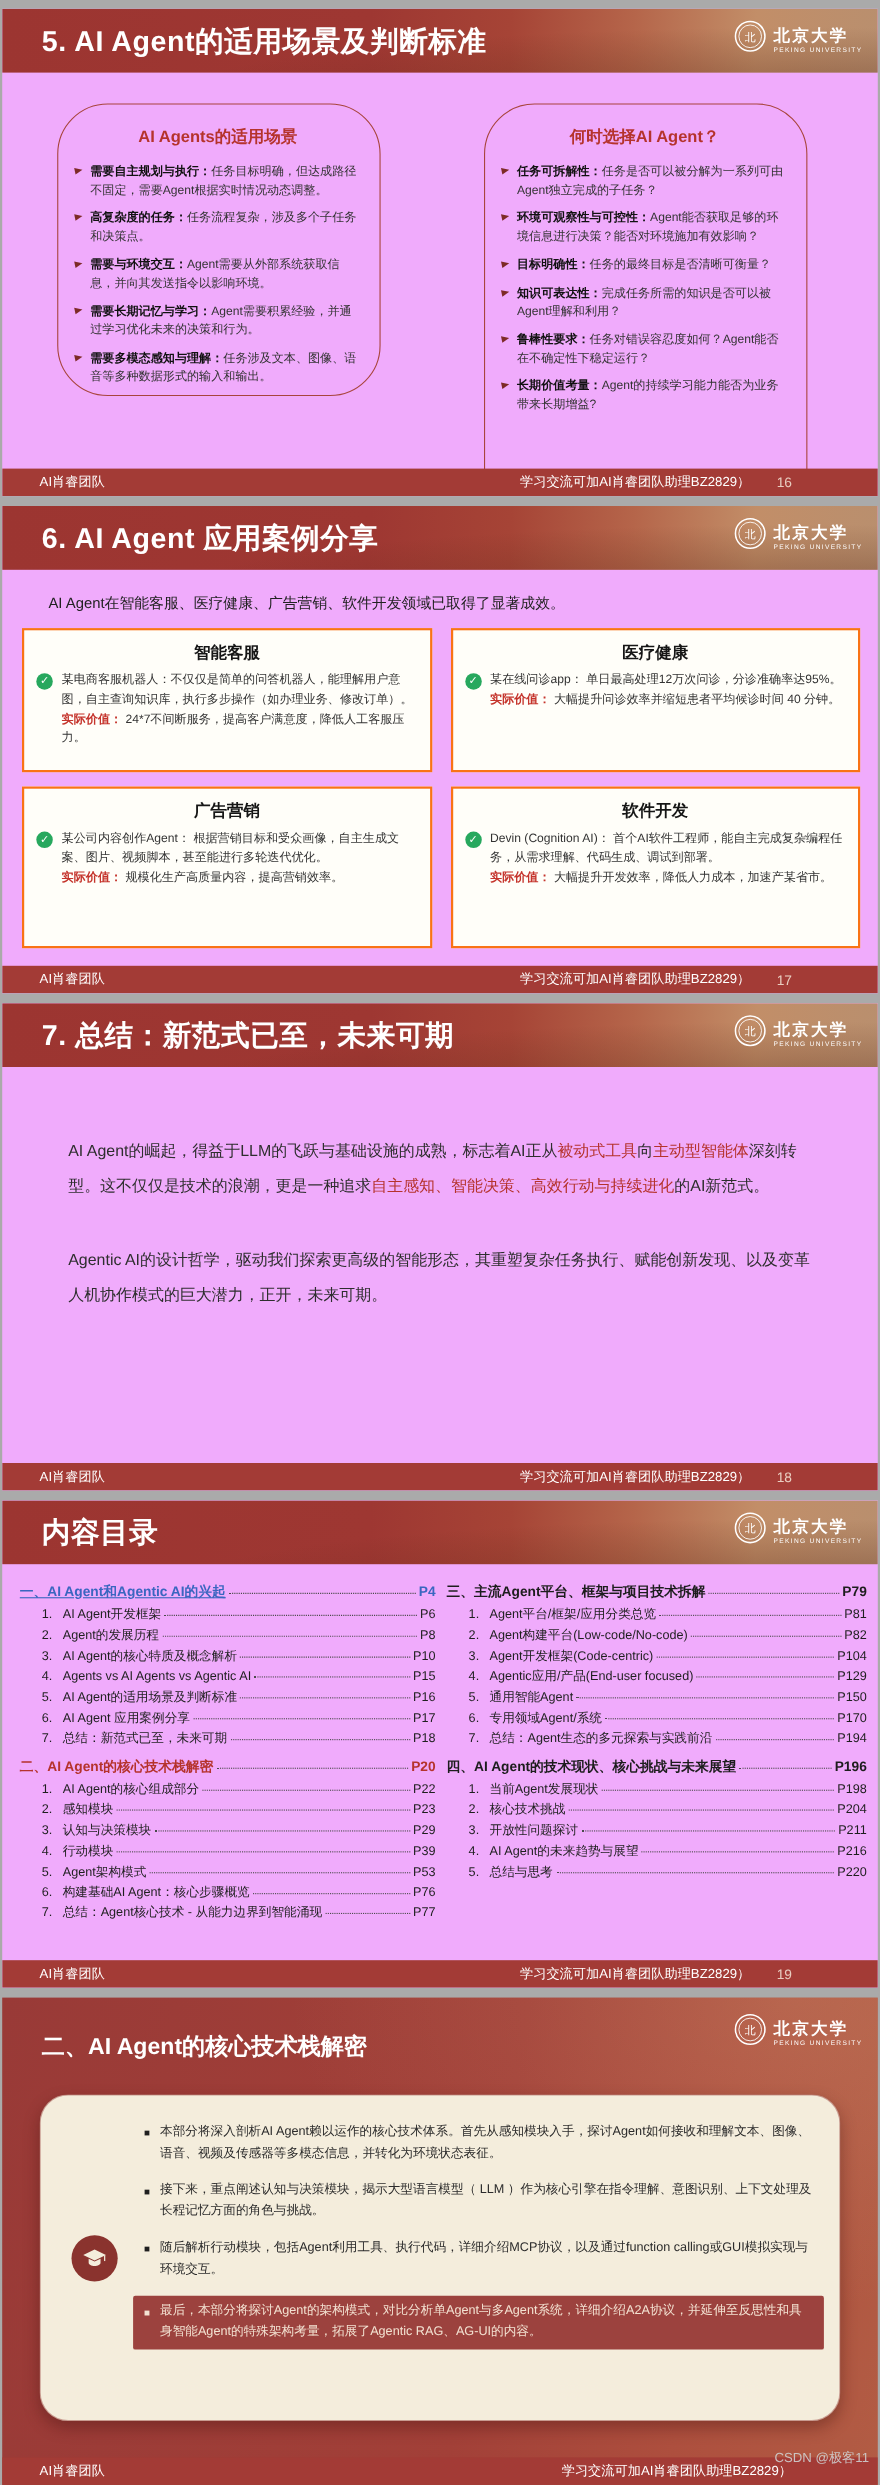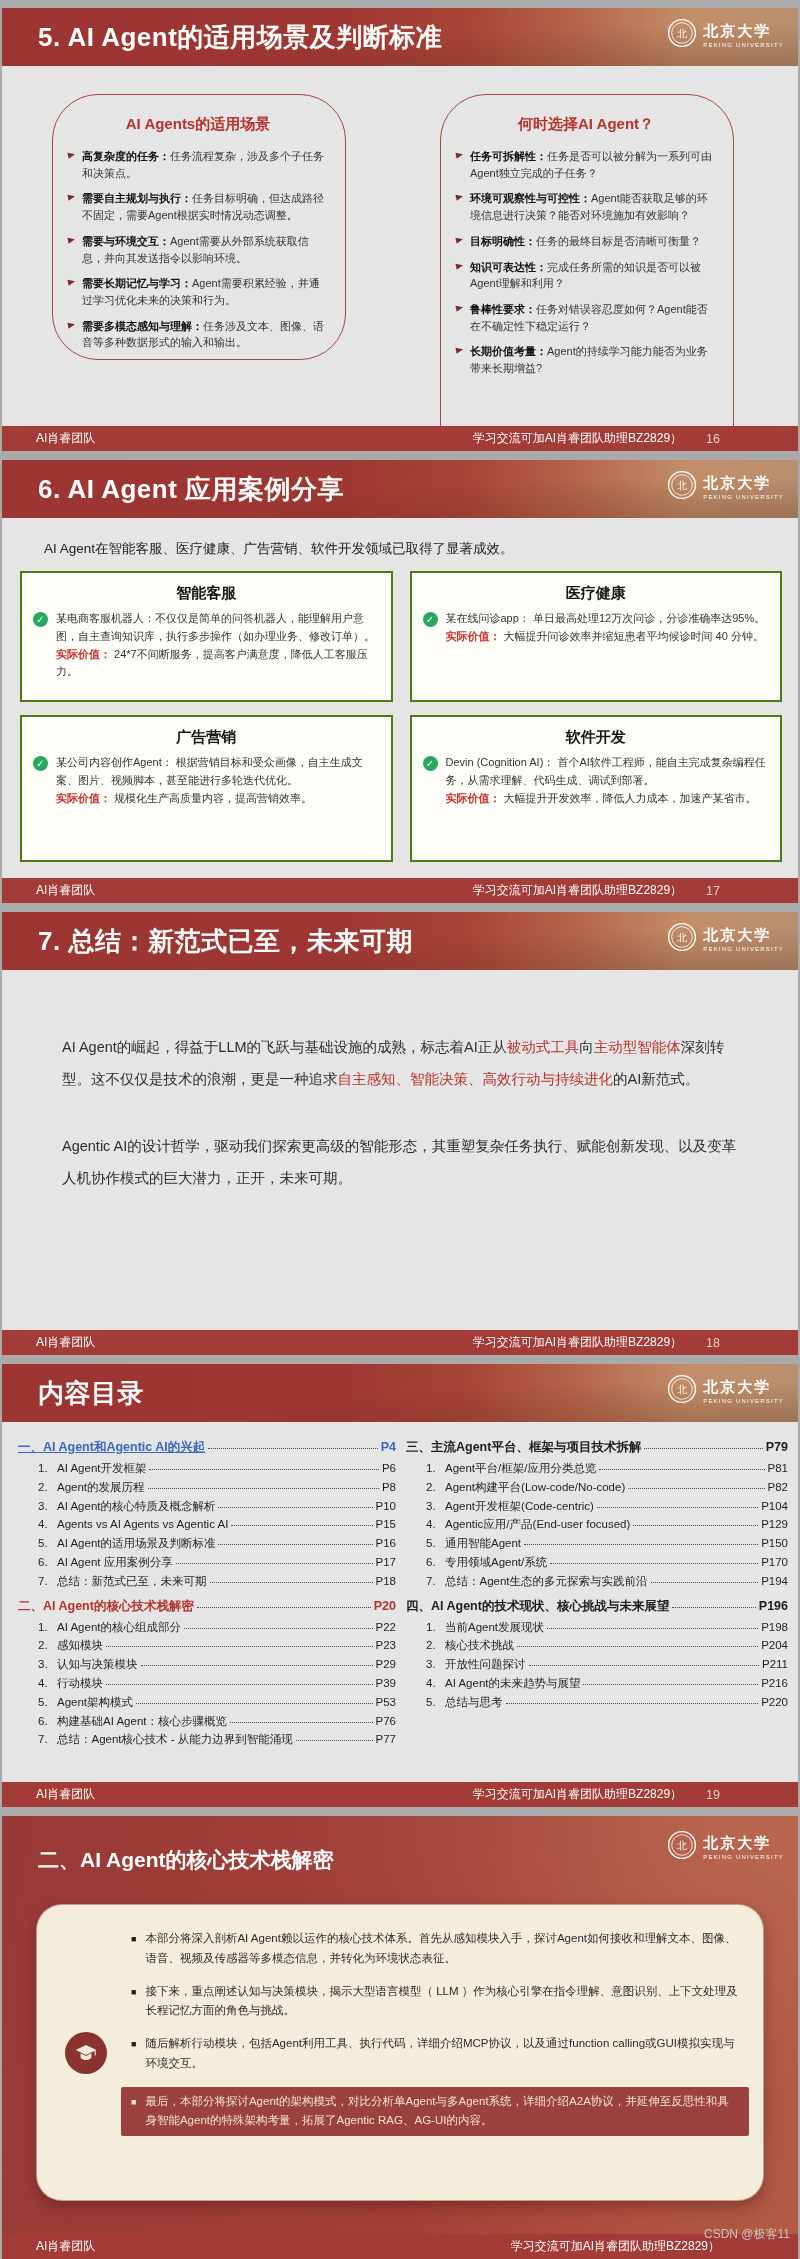--- a/index.html
+++ b/index.html
@@ -1,20 +1,20 @@
 <!DOCTYPE html>
 <html><head>
 <meta charset="utf-8">
 <style>
   * { margin:0; padding:0; box-sizing:border-box; }
   html,body { background:#aaa; }
   body { width:800px; font-family:"Liberation Sans","DejaVu Sans",sans-serif; }
   .canvas { width:800px; padding:8px 2px 0 2px; display:flex; flex-direction:column; gap:9px; background:#aaa; }
 
-  .slide { position:relative; width:796px; height:443px; background:#e5e5e5; overflow:hidden; }
+  .slide { position:relative; width:796px; height:443px; background:#f0abfc; overflow:hidden; }
 
   
   .band { position:relative; height:58px; display:flex; align-items:center; padding-left:36px;
           background:linear-gradient(92deg,#9c3531 0%,#9e3732 42%,#a64436 58%,#b5654a 72%,#c28e68 86%,#b98f6e 100%); }
   .band:after { content:""; position:absolute; inset:0;
           background:radial-gradient(ellipse at 92% 130%, rgba(80,35,18,.38), transparent 55%); pointer-events:none; }
   .band-title { color:#fff; font-size:26px; font-weight:bold; letter-spacing:.5px; position:relative; z-index:2; }
 
   
   .pku { position:absolute; top:10px; right:14px; display:flex; align-items:center; gap:6px; z-index:3; color:#fff; }
@@ -31,21 +31,21 @@
   .ubox { position:absolute; top:86px; width:294px; border:1.5px solid #a8453c; border-radius:46px; background:transparent; padding:20px 17px 0 15px; }
   .ubox h2 { text-align:center; color:#b5332c; font-size:15px; font-weight:bold; margin-bottom:14px; }
   .u-item { display:flex; gap:7px; margin-bottom:9px; font-size:11px; line-height:1.52; color:#333; }
   .u-item .arr { flex:none; width:0; height:0; border-style:solid; border-width:3.5px 0 3.5px 7px;
                  border-color:transparent transparent transparent #7d2a26; margin-top:4px; transform:rotate(-12deg); }
   .u-item b { color:#111; }
 
   
   .intro { padding:22px 40px 0 42px; font-size:13.5px; color:#222; }
   .cases { margin:13px 16px 0 18px; display:grid; grid-template-columns:1fr 1fr; grid-template-rows:131px 147px; gap:13px 17px; }
-  .case { background:#fffef9; border:2px solid #4d7c0f; padding:5px 11px; }
+  .case { background:#fffef9; border:2px solid #f97316; padding:5px 11px; }
   .case h3 { text-align:center; font-size:15px; color:#161616; margin:6px 0 7px; }
   .case .cbody { position:relative; padding-left:23px; font-size:11px; line-height:1.62; color:#333; }
   .check { position:absolute; left:0; top:2px; width:15px; height:15px; border-radius:50%; background:#27a85e;
            color:#fff; font-size:10px; line-height:15px; text-align:center; font-weight:bold; }
   .vl { color:#c5342c; font-weight:bold; }
 
   
   .summary { padding:62px 56px 0 60px; }
   .summary p { font-size:14.5px; line-height:2.18; color:#2e2e2e; margin-bottom:36px; }
   .summary .red { color:#b5332c; }
@@ -102,25 +102,25 @@
             <div class="pku-cn">北京大学</div>
             <div class="pku-en">PEKING UNIVERSITY</div>
           </span>
         </div>
     </header>
     <div class="ubox" style="left:50px;height:266px;">
       <h2>AI Agents的适用场景</h2>
       <div>
           <div class="u-item">
             <span class="arr"></span>
+            <span><b>需要自主规划与执行：</b><span>任务目标明确，但达成路径不固定，需要Agent根据实时情况动态调整。</span></span>
+          </div>
+          <div class="u-item">
+            <span class="arr"></span>
             <span><b>高复杂度的任务：</b><span>任务流程复杂，涉及多个子任务和决策点。</span></span>
-          </div>
-          <div class="u-item">
-            <span class="arr"></span>
-            <span><b>需要自主规划与执行：</b><span>任务目标明确，但达成路径不固定，需要Agent根据实时情况动态调整。</span></span>
           </div>
           <div class="u-item">
             <span class="arr"></span>
             <span><b>需要与环境交互：</b><span>Agent需要从外部系统获取信息，并向其发送指令以影响环境。</span></span>
           </div>
           <div class="u-item">
             <span class="arr"></span>
             <span><b>需要长期记忆与学习：</b><span>Agent需要积累经验，并通过学习优化未来的决策和行为。</span></span>
           </div>
           <div class="u-item">

